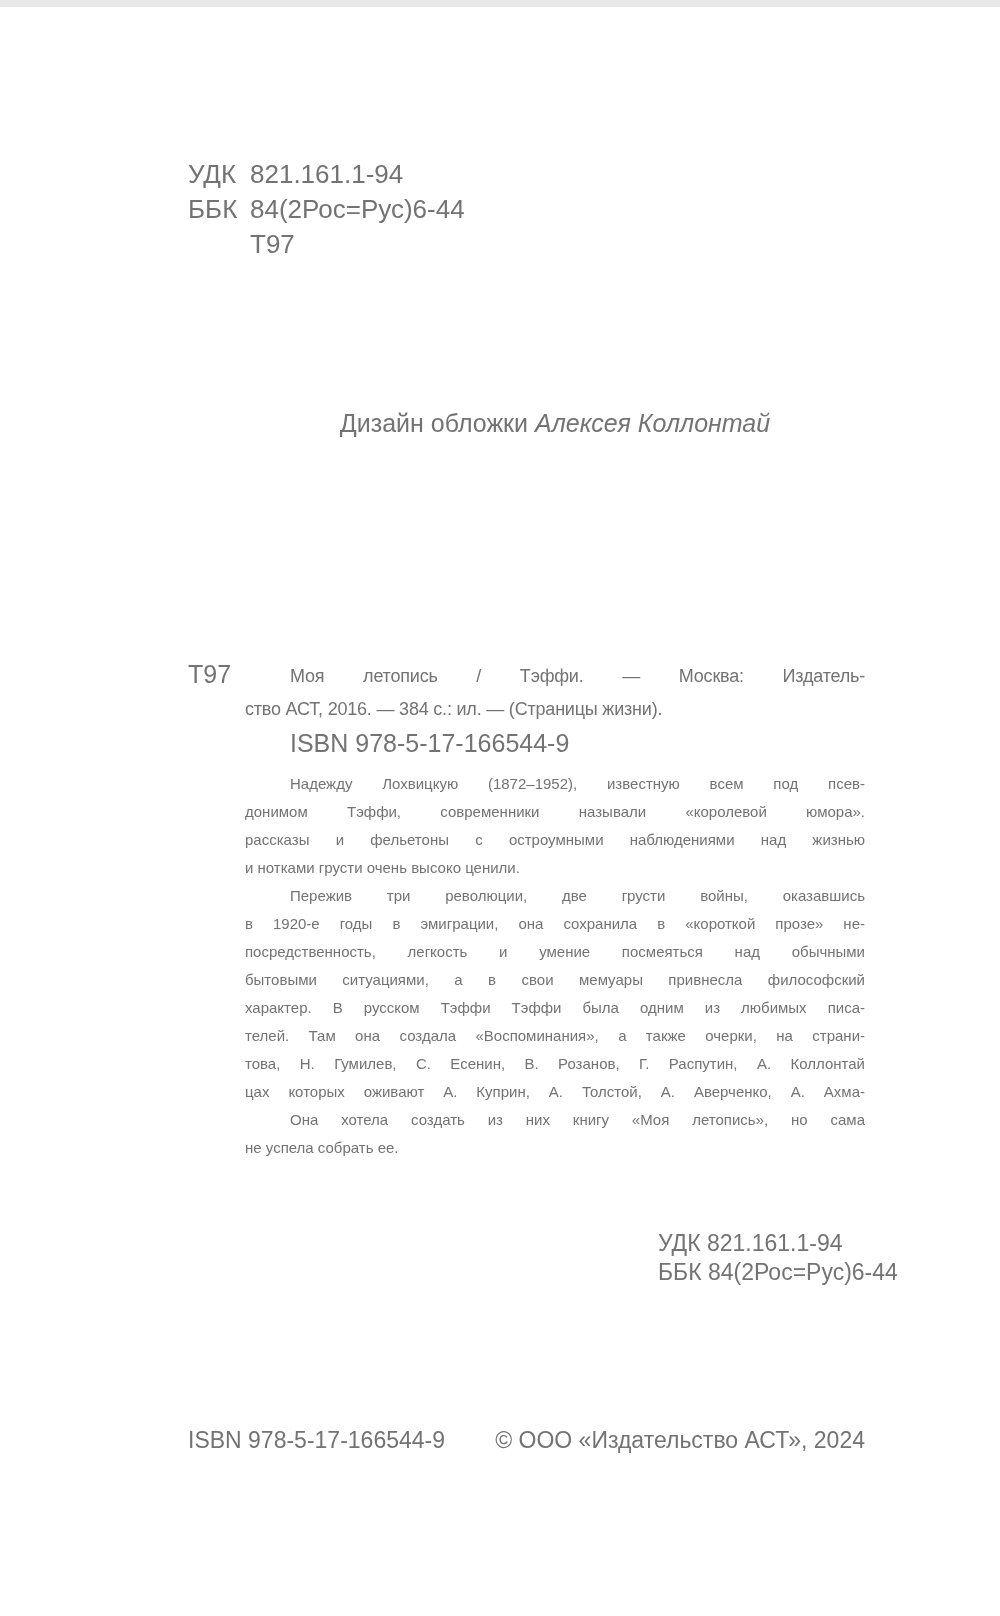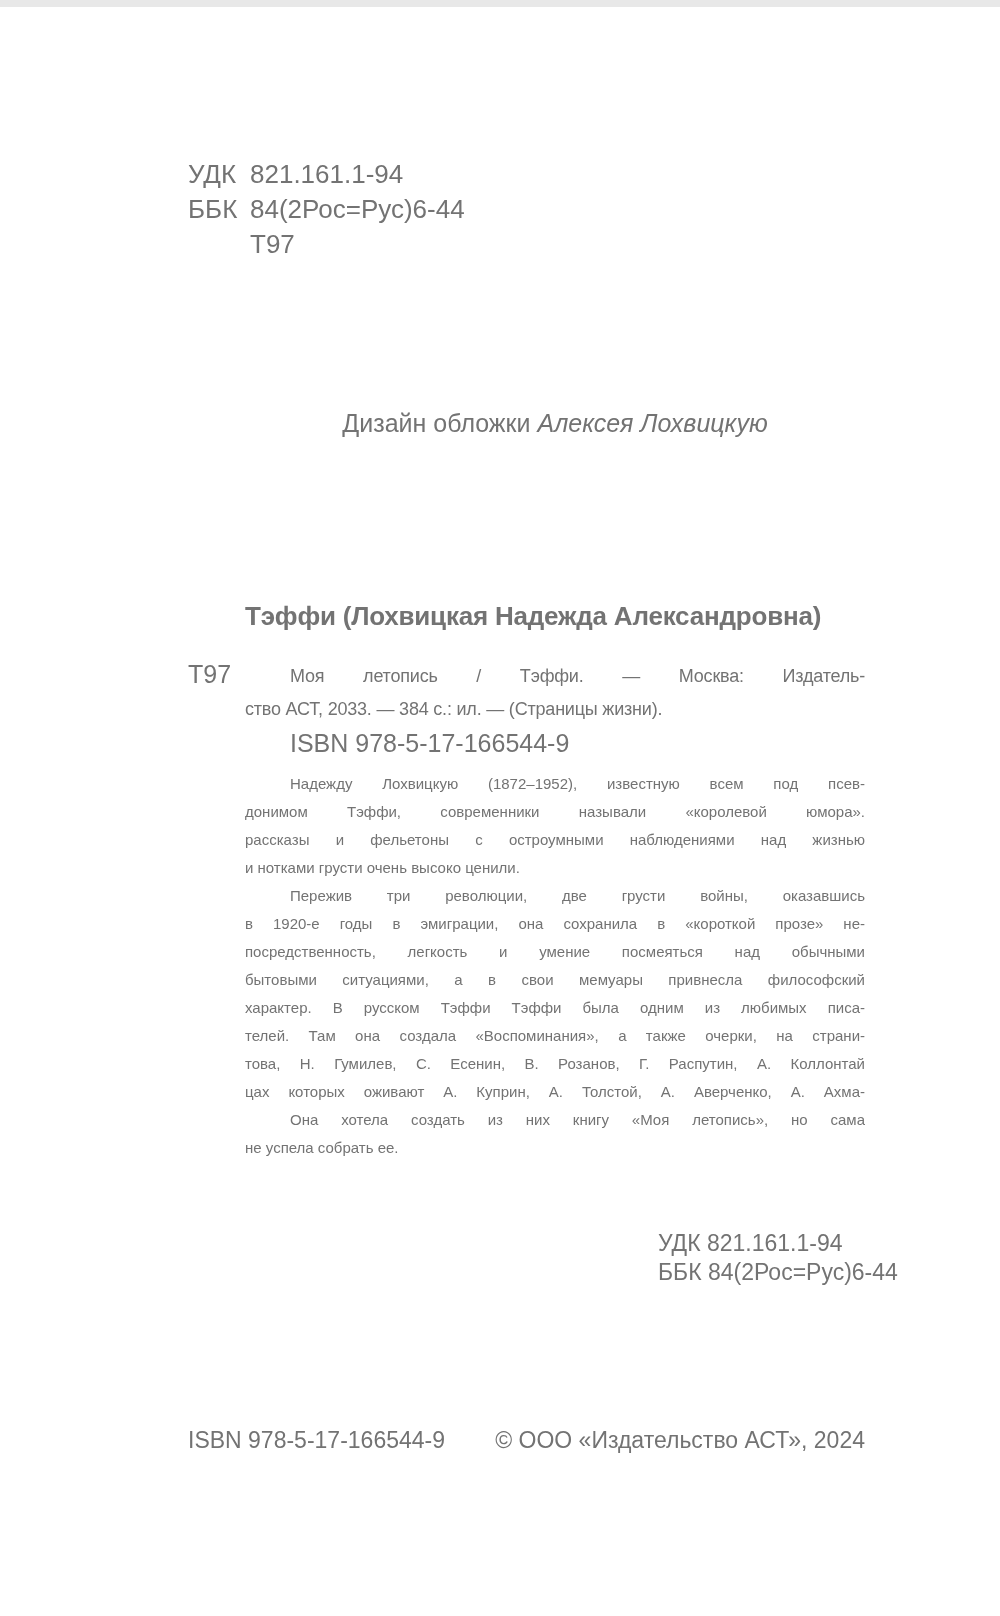--- a/index.html
+++ b/index.html
@@ -37,28 +37,27 @@
 <body>
 
 <div class="page">
 
   <div class="top-block">
     <div class="row"><span class="lbl">УДК</span><span>821.161.1-94</span></div>
     <div class="row"><span class="lbl">ББК</span><span>84(2Рос=Рус)6-44</span></div>
     <div class="row"><span class="lbl"></span><span>Т97</span></div>
   </div>
 
-  <div class="design-line"><span>Дизайн обложки </span><span class="name">Алексея Лохвицкую</span></div>
+  <div class="design-line"><span>Дизайн обложки </span><span class="name">Алексея Коллонтай</span></div>
 
-  <div class="heading">Тэффи (Лохвицкая Надежда Александровна)</div>
 
   <div class="record-label">Т97</div>
   <div class="record-lines">
       <div class="line indent">Моя летопись / Тэффи. — Москва: Издатель-</div>
-      <div class="line last">ство АСТ, 2033. — 384 с.: ил. — (Страницы жизни).</div>
+      <div class="line last">ство АСТ, 2016. — 384 с.: ил. — (Страницы жизни).</div>
     </div>
 
   <div class="isbn-line">ISBN 978-5-17-166544-9</div>
 
   <div class="annotation">
       <div class="line indent">Надежду Лохвицкую (1872–1952), известную всем под псев-</div>
       <div class="line">донимом Тэффи, современники называли «королевой юмора».</div>
       <div class="line">рассказы и фельетоны с остроумными наблюдениями над жизнью</div>
       <div class="line last">и нотками грусти очень высоко ценили.</div>
       <div class="line indent">Пережив три революции, две грусти войны, оказавшись</div>

